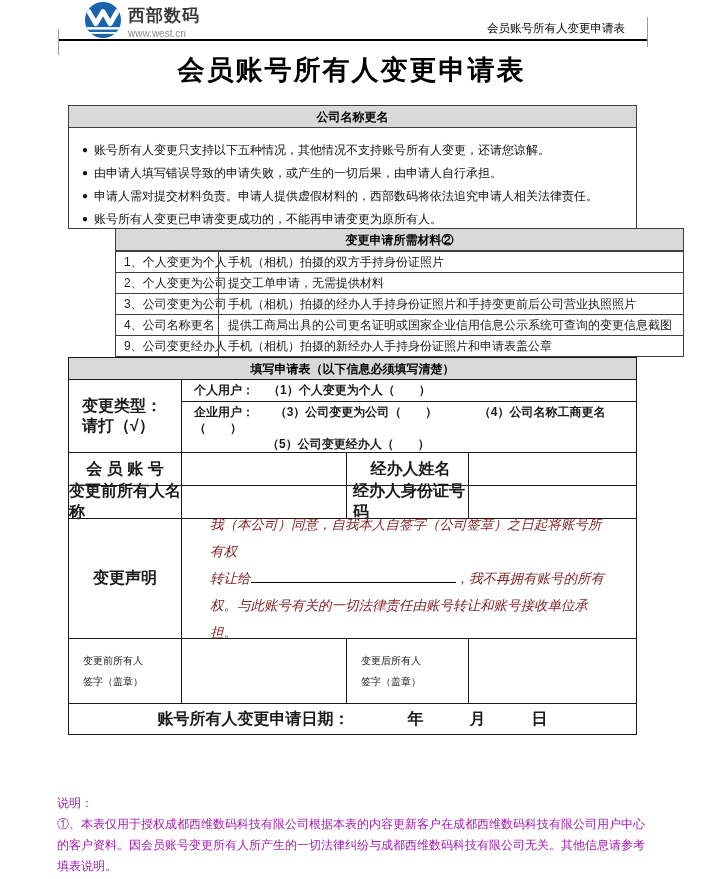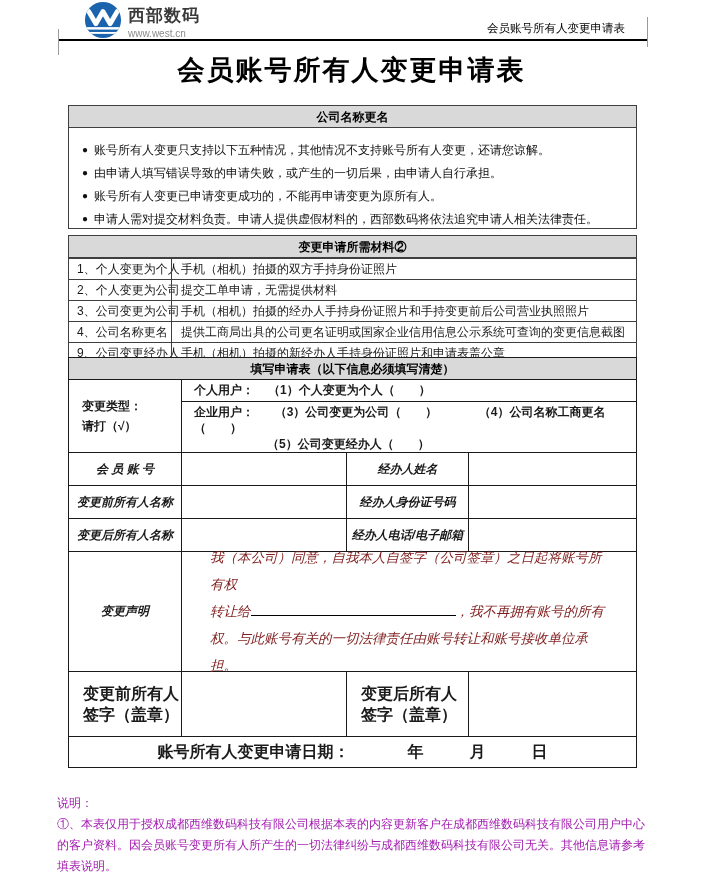--- a/index.html
+++ b/index.html
@@ -46,24 +46,24 @@
 
   
   .mat-row { display: flex; border-top: 1px solid #3f3f3f; height: 21px; }
   .mat-row:first-of-type { border-top: none; }
   .mat-type { width: 102px; padding-left: 8px; font-size: 12px; line-height: 20px; white-space: nowrap; }
   .mat-req { flex: 1; border-left: 1px solid #3f3f3f; padding-left: 9px; font-size: 12px; line-height: 20px; white-space: nowrap; overflow: hidden; }
 
   
   .app-row { display: flex; border-top: 1px solid #1a1a1a; }
   .app-row.first { border-top: none; }
-  .c1 { width: 112px; } .c2 { width: 165px; } .c3 { width: 122px; } .c4 { flex: 1; }
+  .c1 { width: 112px; } .c2 { width: 165px; } .c3 { width: 122px; padding-left: 6px; } .c4 { flex: 1; }
   .bl { border-left: 1px solid #1a1a1a; justify-content: flex-end; }
-  .lbl { display: flex; align-items: center; justify-content: center; font-size: 12px; font-weight: bold; font-style: italic; }
-  .lbl-left { display: flex; flex-direction: column; justify-content: center; padding-left: 13px; font-size: 12px; font-weight: bold; line-height: 20px; }
+  .lbl { display: flex; align-items: center; justify-content: center; font-size: 16px; font-weight: bold; }
+  .lbl-left { display: flex; flex-direction: column; justify-content: center; padding-left: 13px; font-size: 16px; font-weight: bold; line-height: 20px; }
 
   .ct-row { height: 72px; }
   .ct-right { display: flex; flex-direction: column; }
   .ct-sub1 { height: 37px; border-bottom: 1px solid #1a1a1a; display: flex; align-items: center; padding-left: 12px; font-size: 12px; font-weight: bold; }
   .ct-sub2 { flex: 1; padding: 2px 0 0 12px; font-size: 12px; font-weight: bold; line-height: 16px; }
   .ct-gap { display: inline-block; width: 14px; }
   .ct-opt4 { margin-left: 38px; }
   .ct-line2 { padding-left: 73px; }
 
   .field-row { height: 33px; }
@@ -71,21 +71,21 @@
   .decl-row { height: 120px; }
   .decl-body {
     display: flex; flex-direction: column; justify-content: center;
     padding: 0 24px 0 28px;
     font-family: "Liberation Serif", serif; font-style: italic;
     font-size: 13.5px; line-height: 27px; color: #7f1d1d;
   }
   .decl-blank { display: inline-block; width: 205px; border-bottom: 1px solid #000; height: 14px; vertical-align: baseline; }
 
   .sig-row { height: 65px; }
-  .sig-lbl { display: flex; flex-direction: column; justify-content: center; padding-left: 14px; font-size: 16px; font-weight: bold; line-height: 21px; }
+  .sig-lbl { display: flex; flex-direction: column; justify-content: center; padding-left: 14px; font-size: 10px; font-weight: normal; line-height: 21px; }
 
   .date-row { height: 31px; display: flex; align-items: center; justify-content: center; font-size: 16px; font-weight: bold; }
   .date-unit-y { margin-left: 58px; }
   .date-unit-m { margin-left: 46px; }
   .date-unit-d { margin-left: 46px; }
 
   
   .notes { position: absolute; left: 57px; top: 793px; width: 596px; font-size: 12px; line-height: 21px; color: #a21caf; }
   .notes p { margin: 0; }
 </style>
@@ -118,26 +118,26 @@
     <div class="hdr-tick-right"></div>
   </div>
 
   <div class="title">会员账号所有人变更申请表</div>
 
   <div class="tbl" style="top:105px;">
     <div class="sec-header">公司名称更名</div>
     <div class="bullets">
       <div class="bullet-line"><span class="bullet-dot">●</span><span>账号所有人变更只支持以下五种情况，其他情况不支持账号所有人变更，还请您谅解。</span></div>
       <div class="bullet-line"><span class="bullet-dot">●</span><span>由申请人填写错误导致的申请失败，或产生的一切后果，由申请人自行承担。</span></div>
+      <div class="bullet-line"><span class="bullet-dot">●</span><span>申请人需对提交材料负责。申请人提供虚假材料的，西部数码将依法追究申请人相关法律责任。</span></div>
       <div class="bullet-line"><span class="bullet-dot">●</span><span>账号所有人变更已申请变更成功的，不能再申请变更为原所有人。</span></div>
-      <div class="bullet-line"><span class="bullet-dot">●</span><span>申请人需对提交材料负责。申请人提供虚假材料的，西部数码将依法追究申请人相关法律责任。</span></div>
-    </div>
-  </div>
-
-  <div class="tbl" style="top:235px;">
+    </div>
+  </div>
+
+  <div class="tbl" style="top:228px;margin-left:47px;">
     <div class="sec-header">变更申请所需材料②</div>
     <div class="mat-row">
       <div class="mat-type">1、个人变更为个人</div>
       <div class="mat-req">手机（相机）拍摄的双方手持身份证照片</div>
     </div>
     <div class="mat-row">
       <div class="mat-type">2、个人变更为公司</div>
       <div class="mat-req">提交工单申请，无需提供材料</div>
     </div>
     <div class="mat-row">
@@ -187,26 +187,20 @@
       <div class="c2 bl"></div>
       <div class="c3 bl lbl">经办人姓名</div>
       <div class="c4 bl"></div>
     </div>
     <div class="app-row field-row">
       <div class="c1 lbl">变更前所有人名称</div>
       <div class="c2 bl"></div>
       <div class="c3 bl lbl">经办人身份证号码</div>
       <div class="c4 bl"></div>
     </div>
-    <div class="app-row field-row">
-      <div class="c1 lbl">变更后所有人名称</div>
-      <div class="c2 bl"></div>
-      <div class="c3 bl lbl">经办人电话/电子邮箱</div>
-      <div class="c4 bl"></div>
-    </div>
 
     <div class="app-row decl-row">
       <div class="c1 lbl">变更声明</div>
       <div class="c4 bl decl-body">
         <div>我（本公司）同意，自我本人自签字（公司签章）之日起将账号所有权</div>
         <div>
           <span>转让给</span><span class="decl-blank"></span><span>，我不再拥有账号的所有</span>
         </div>
         <div>权。与此账号有关的一切法律责任由账号转让和账号接收单位承担。</div>
       </div>

